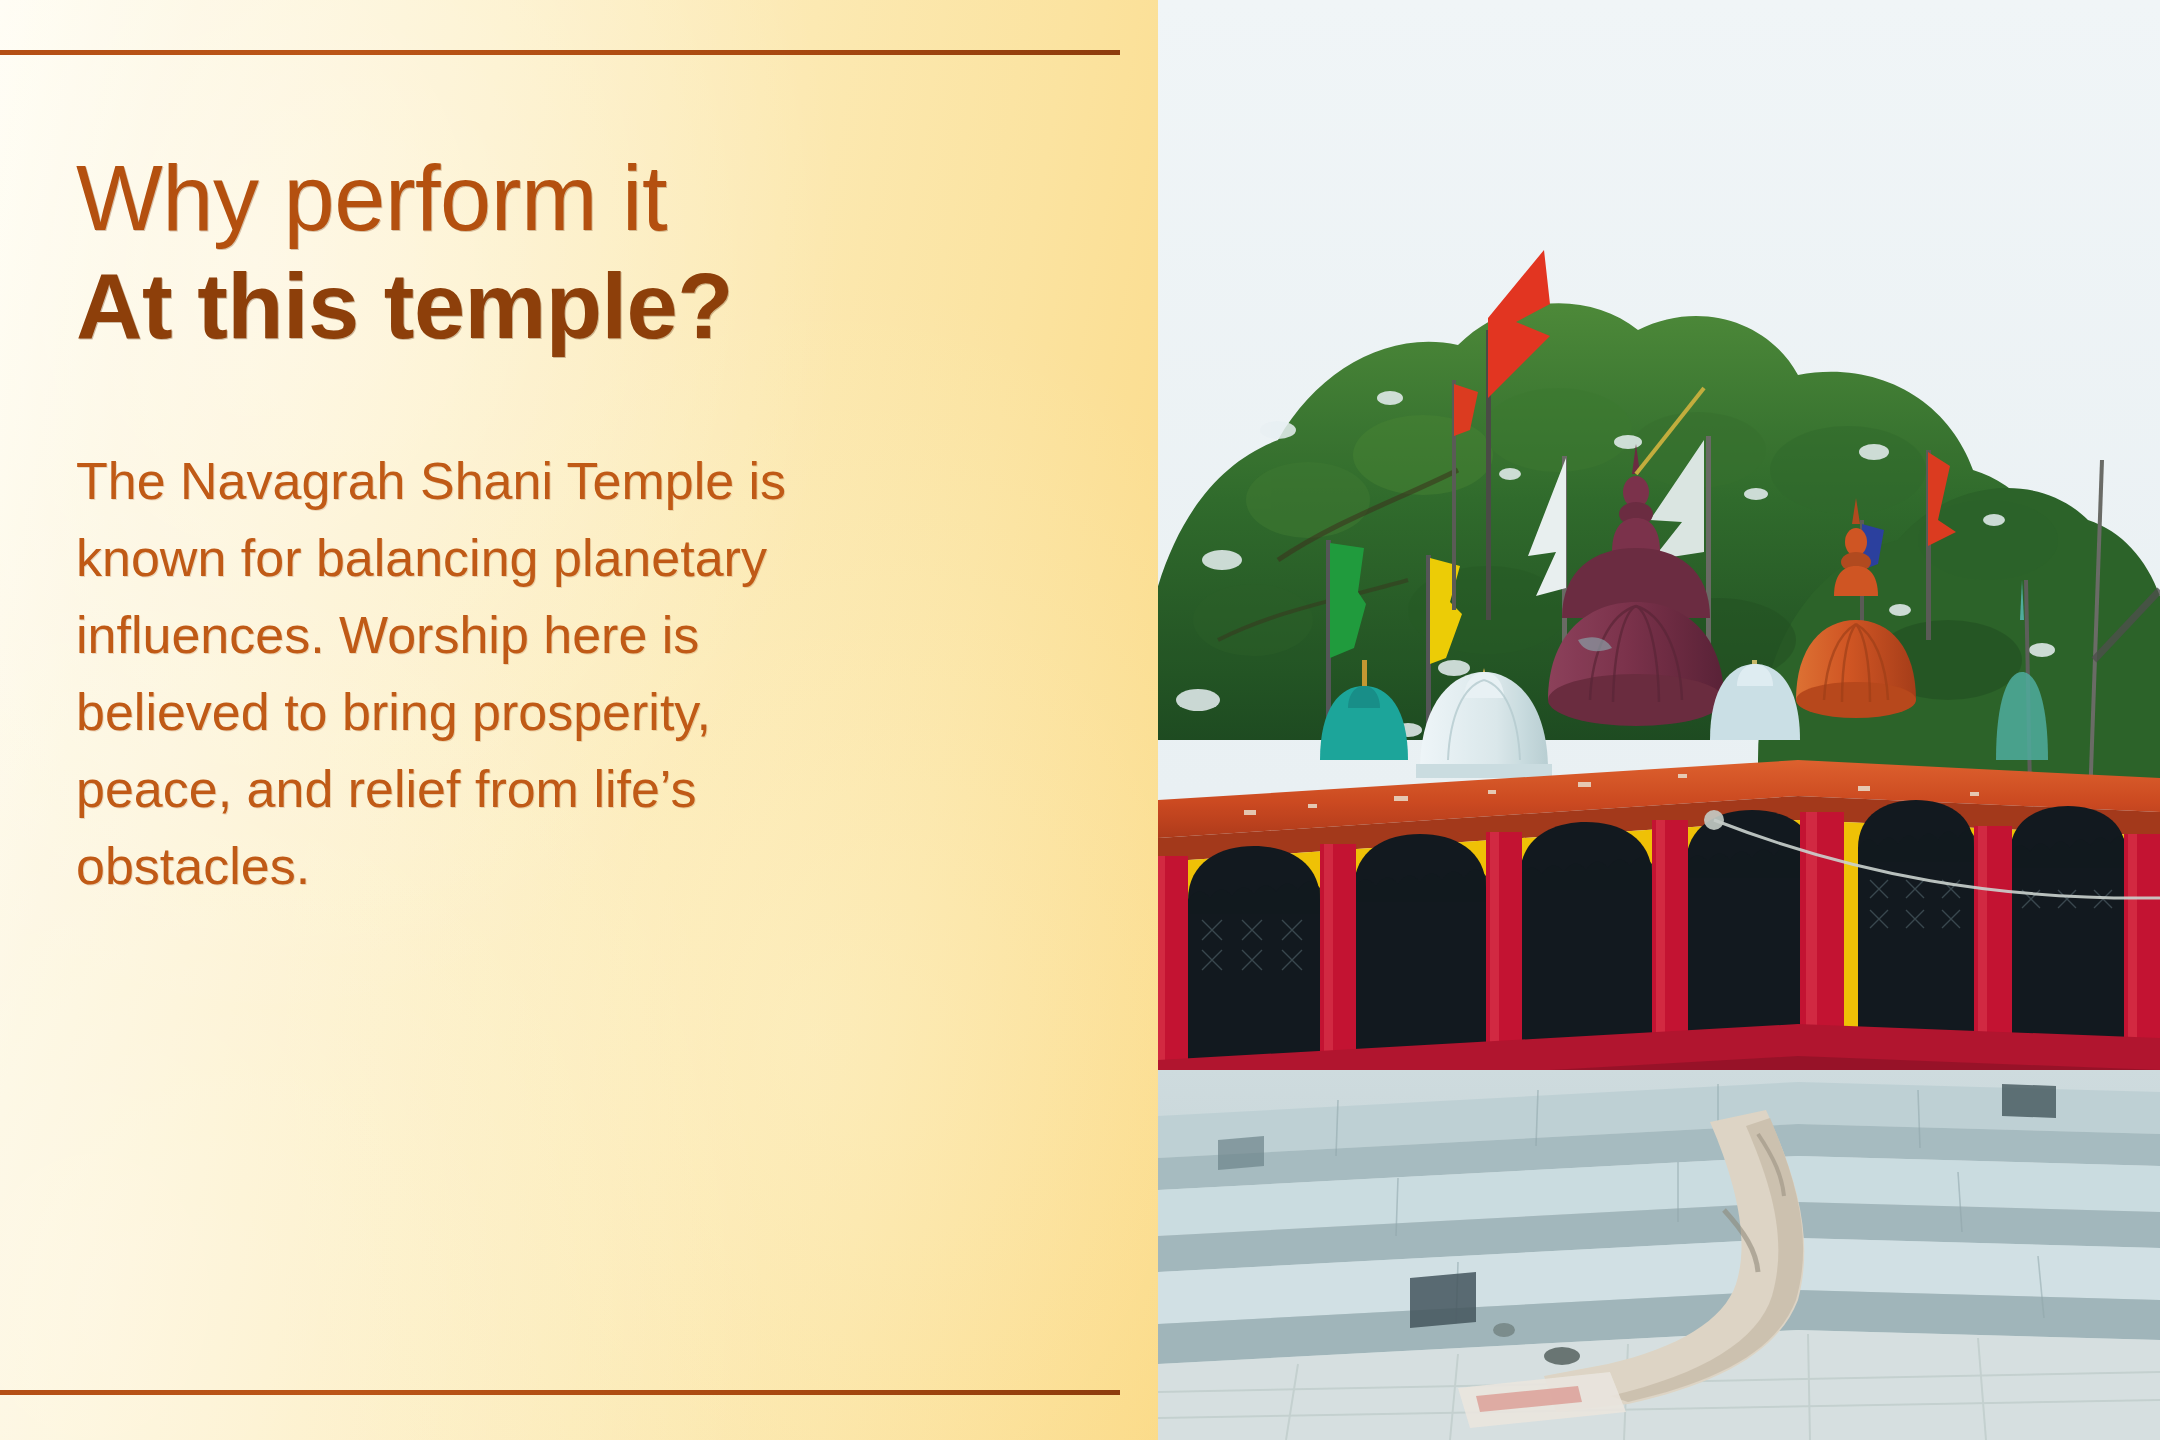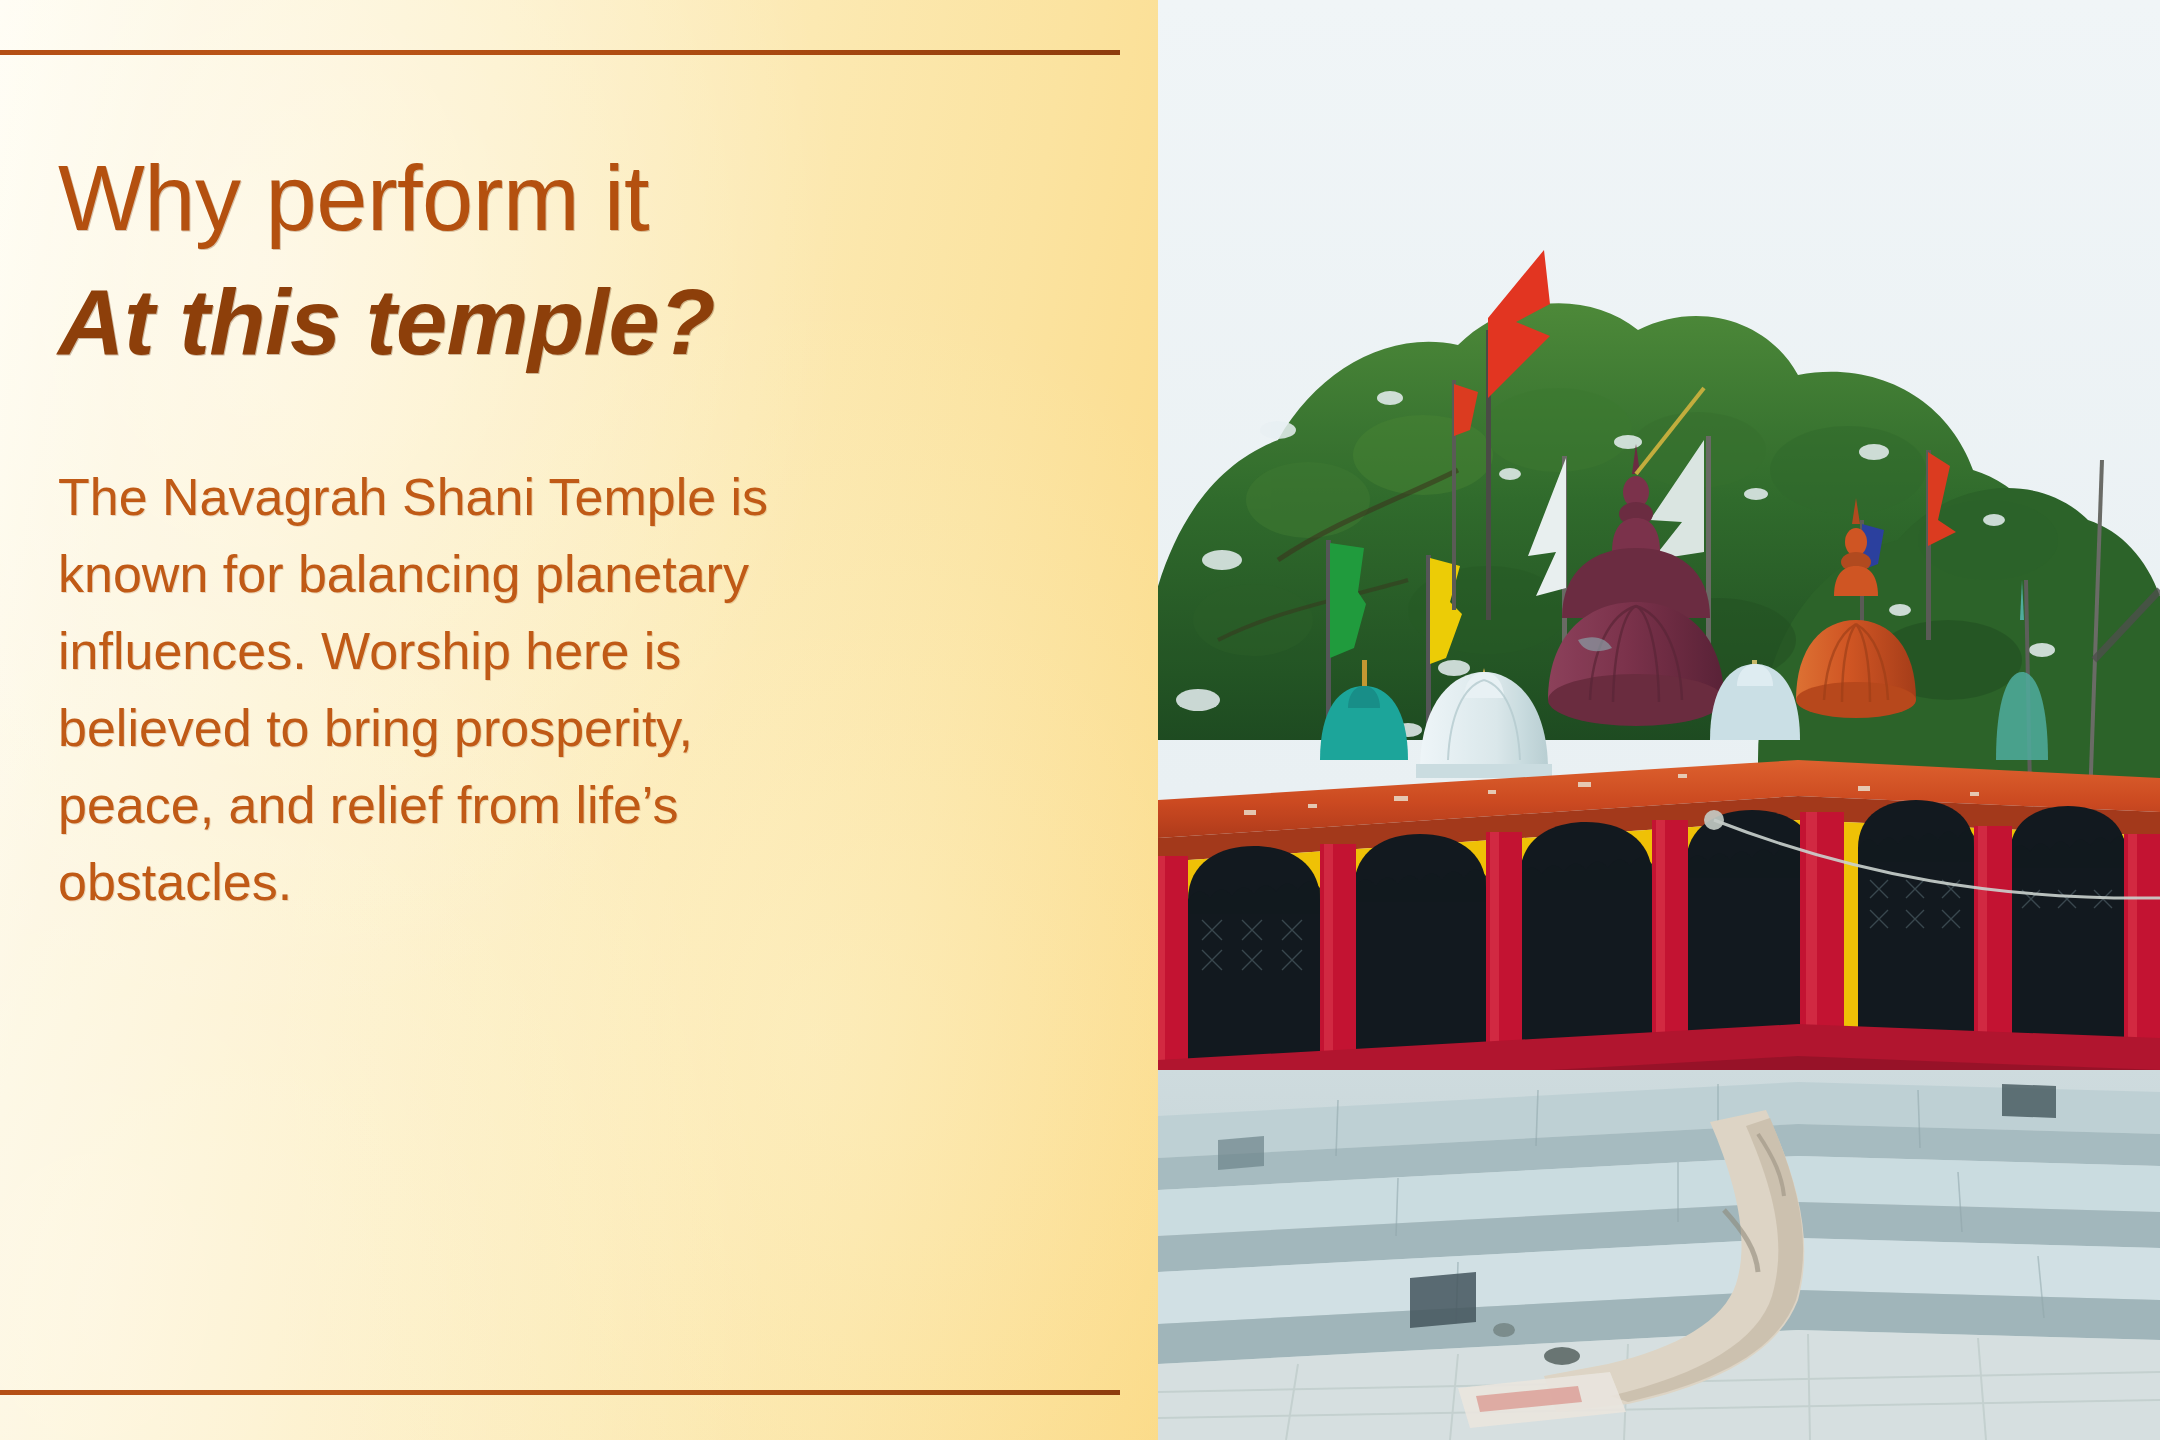--- a/index.html
+++ b/index.html
@@ -53,42 +53,41 @@
     height: 5px;
     background: linear-gradient(90deg, #b44f15 0%, #bb5517 30%, #a8480f 70%, #8d3c0c 100%);
     z-index: 3;
   }
   .rule-top    { top: 50px; }
   .rule-bottom { top: 1390px; }
 
   .content {
     position: relative;
     z-index: 4;
-    padding: 150px 70px 0 58px;
+    padding: 150px 70px 0 76px;
   }
 
   .heading {
     line-height: 1.06;
     letter-spacing: -0.5px;
   }
   .heading-line1 {
     display: block;
     font-size: 92px;
     font-weight: 400;
     color: #b4500f;
     text-shadow: 1px 1px 0 rgba(120,55,10,0.28);
   }
   .heading-line2 {
     display: block;
     font-size: 92px;
     font-weight: 700;
     color: #8d3f0a;
-    margin-top: 26px;
+    margin-top: 10px;
     text-shadow: 1px 1px 0 rgba(100,45,8,0.30);
-    font-style: italic;
   }
 
   .body-copy {
     margin-top: 88px;
     font-size: 52px;
     font-weight: 400;
     line-height: 1.48;
     color: #c05a16;
     max-width: 720px;
     text-shadow: 1px 1px 0 rgba(150,70,15,0.18);

